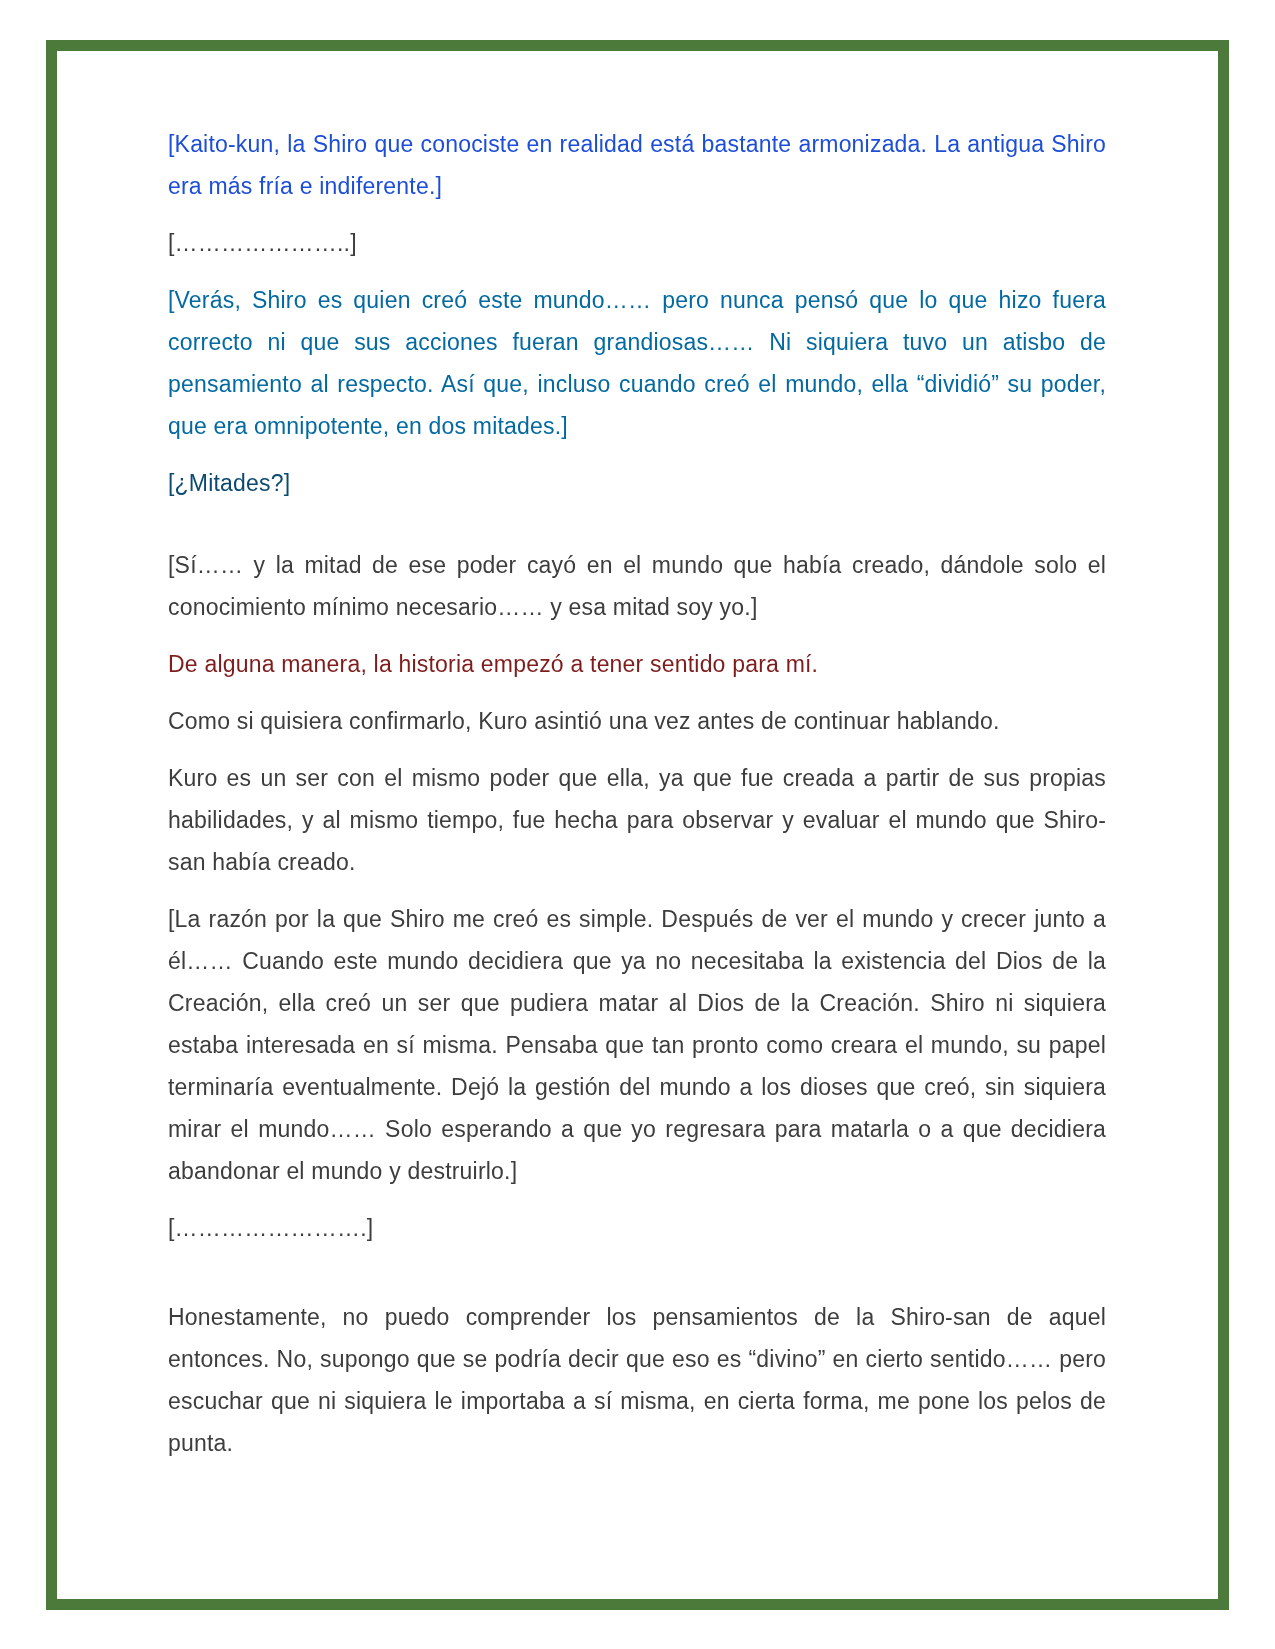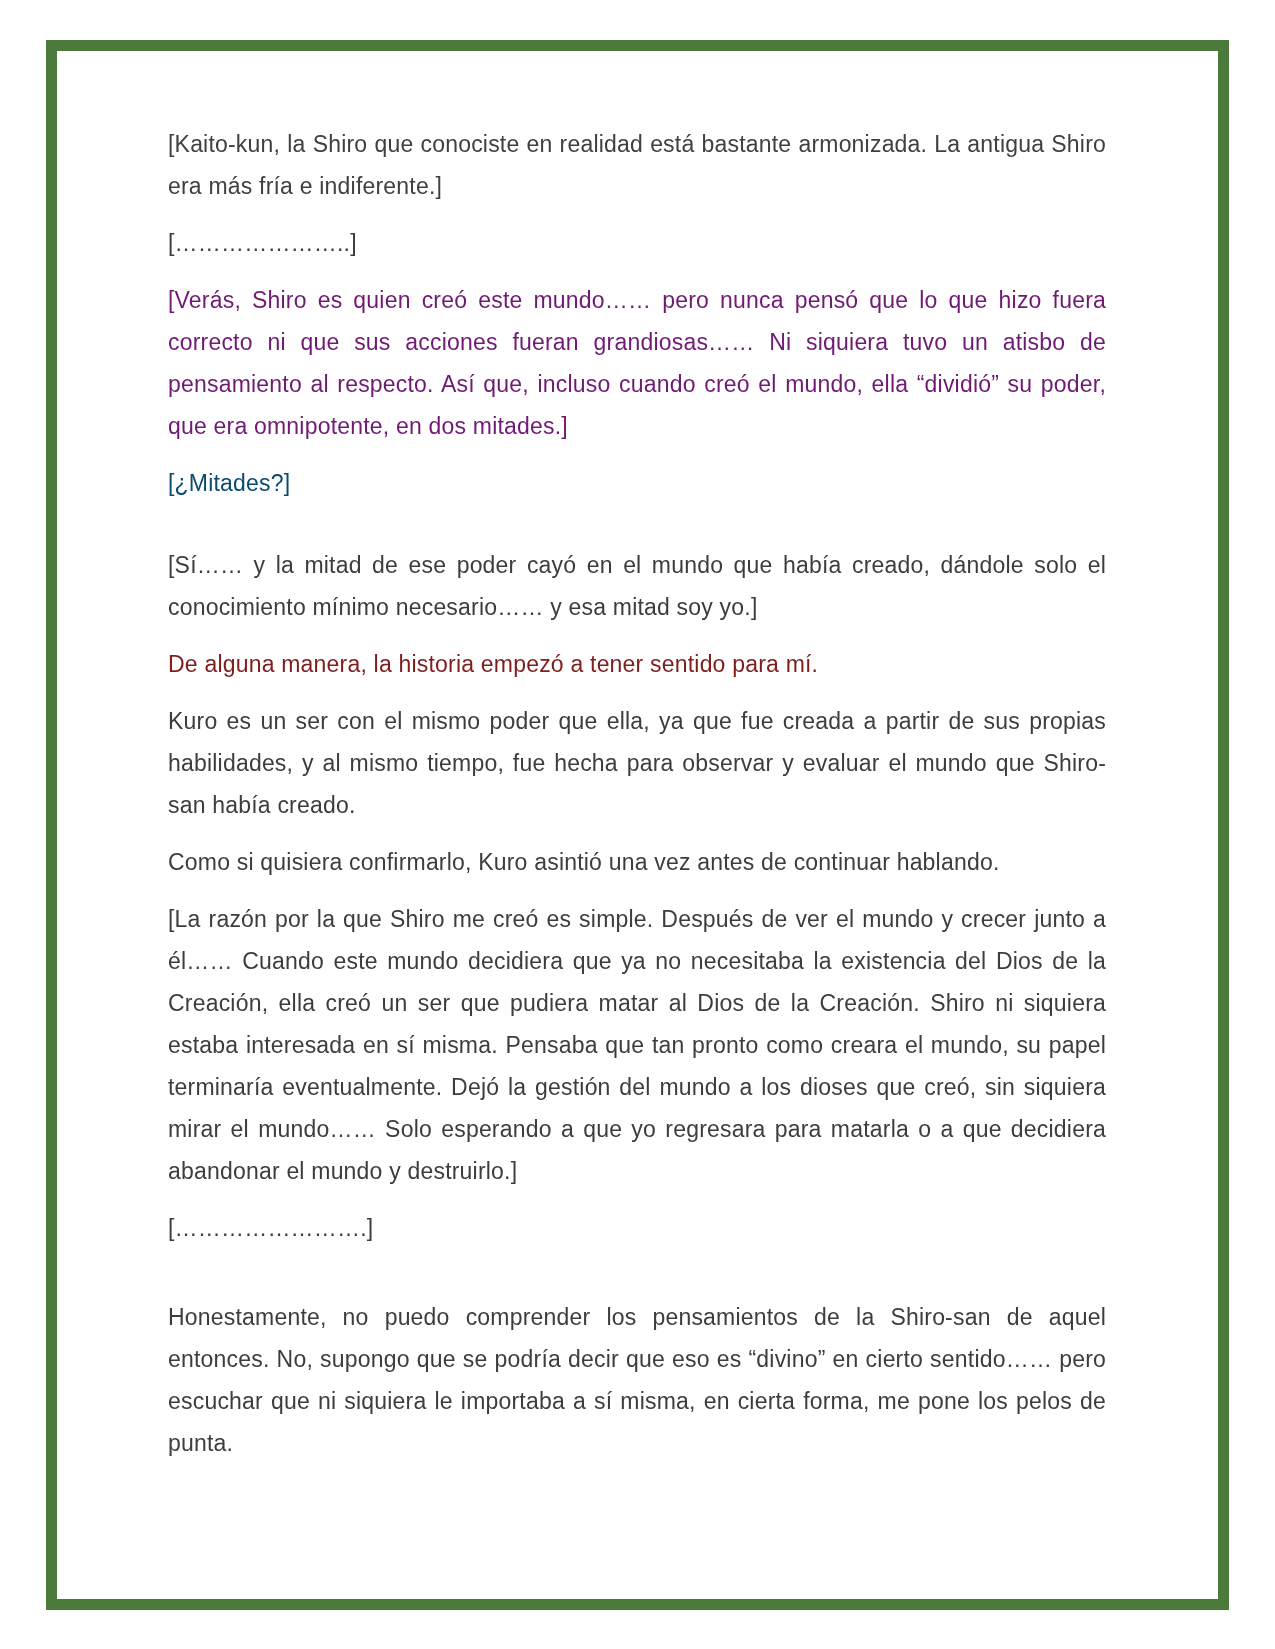--- a/index.html
+++ b/index.html
@@ -43,26 +43,26 @@
     margin: 0 0 15px 0;
     letter-spacing: 0.2px;
   }
 </style>
 </head>
 <body>
 
 <div class="page">
   <div class="frame" style="border-color: rgb(76, 122, 58);">
     <div class="content">
-      <p style="color: #404040;">[Kaito-kun, la Shiro que conociste en realidad está bastante armonizada. La antigua Shiro era más fría e indiferente.]</p>
+      <p style="color: #1d4ed8;">[Kaito-kun, la Shiro que conociste en realidad está bastante armonizada. La antigua Shiro era más fría e indiferente.]</p>
       <p style="color: rgb(61, 61, 61);">[…………………..]</p>
-      <p style="color: #701a75;">[Verás, Shiro es quien creó este mundo…… pero nunca pensó que lo que hizo fuera correcto ni que sus acciones fueran grandiosas…… Ni siquiera tuvo un atisbo de pensamiento al respecto. Así que, incluso cuando creó el mundo, ella “dividió” su poder, que era omnipotente, en dos mitades.]</p>
+      <p style="color: #0369a1;">[Verás, Shiro es quien creó este mundo…… pero nunca pensó que lo que hizo fuera correcto ni que sus acciones fueran grandiosas…… Ni siquiera tuvo un atisbo de pensamiento al respecto. Así que, incluso cuando creó el mundo, ella “dividió” su poder, que era omnipotente, en dos mitades.]</p>
       <p style="color: #0c4a6e;">[¿Mitades?]</p>
       <p style="color: rgb(61, 61, 61); margin-top: 40px;">[Sí…… y la mitad de ese poder cayó en el mundo que había creado, dándole solo el conocimiento mínimo necesario…… y esa mitad soy yo.]</p>
       <p style="color: #7f1d1d;">De alguna manera, la historia empezó a tener sentido para mí.</p>
+      <p style="color: rgb(61, 61, 61);">Como si quisiera confirmarlo, Kuro asintió una vez antes de continuar hablando.</p>
       <p style="color: rgb(61, 61, 61);">Kuro es un ser con el mismo poder que ella, ya que fue creada a partir de sus propias habilidades, y al mismo tiempo, fue hecha para observar y evaluar el mundo que Shiro-san había creado.</p>
-      <p style="color: rgb(61, 61, 61);">Como si quisiera confirmarlo, Kuro asintió una vez antes de continuar hablando.</p>
       <p style="color: rgb(61, 61, 61);">[La razón por la que Shiro me creó es simple. Después de ver el mundo y crecer junto a él…… Cuando este mundo decidiera que ya no necesitaba la existencia del Dios de la Creación, ella creó un ser que pudiera matar al Dios de la Creación. Shiro ni siquiera estaba interesada en sí misma. Pensaba que tan pronto como creara el mundo, su papel terminaría eventualmente. Dejó la gestión del mundo a los dioses que creó, sin siquiera mirar el mundo…… Solo esperando a que yo regresara para matarla o a que decidiera abandonar el mundo y destruirlo.]</p>
       <p style="color: rgb(61, 61, 61);">[…………………….]</p>
       <p style="color: rgb(61, 61, 61); margin-top: 47px;">Honestamente, no puedo comprender los pensamientos de la Shiro-san de aquel entonces. No, supongo que se podría decir que eso es “divino” en cierto sentido…… pero escuchar que ni siquiera le importaba a sí misma, en cierta forma, me pone los pelos de punta.</p>
     </div>
   </div>
 </div>
 
 </body></html>

